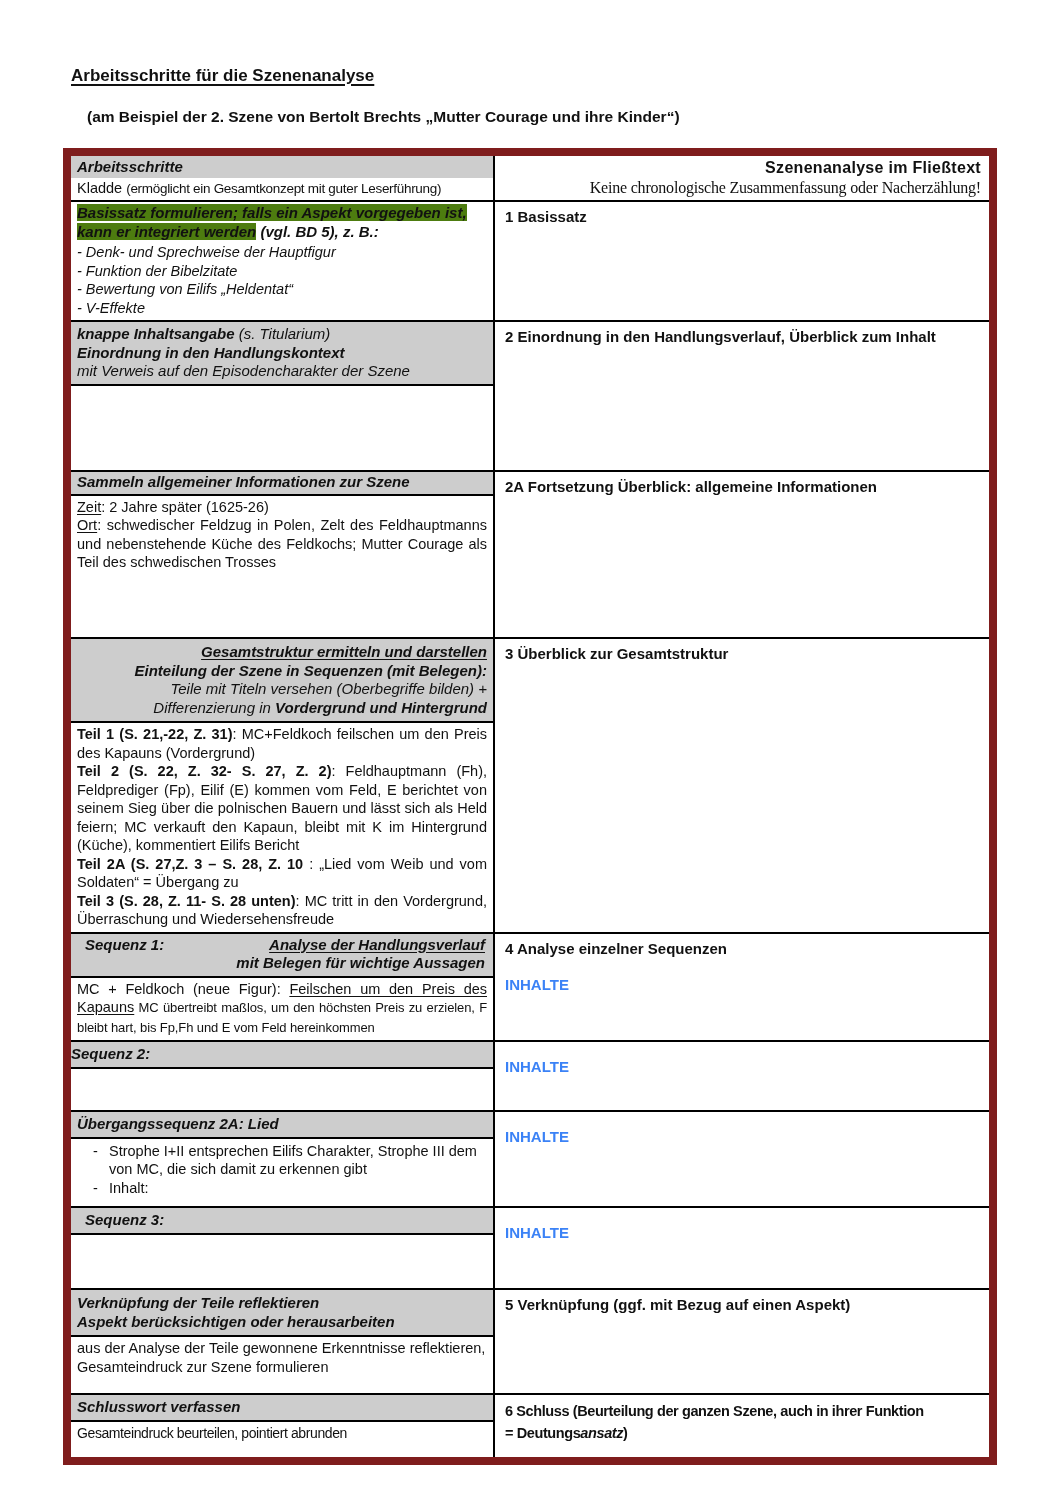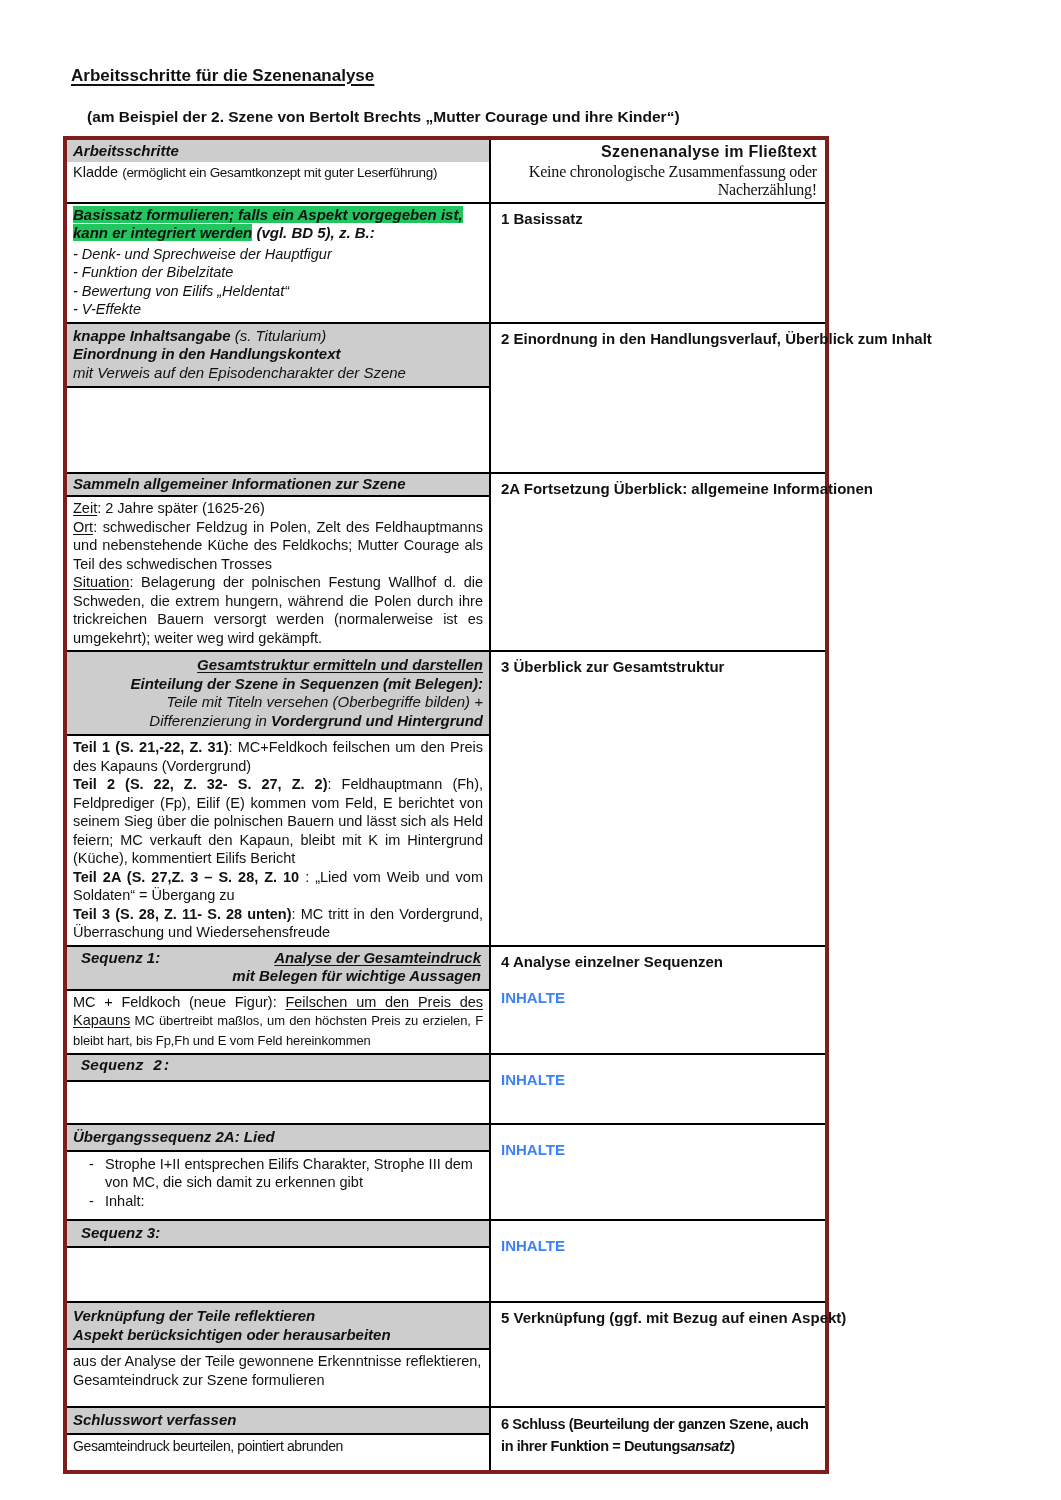--- a/index.html
+++ b/index.html
@@ -11,21 +11,21 @@
   }
   .content{padding:66px 64px 0 63px;}
   .doc-title{
     font-size:17px;font-weight:bold;text-decoration:underline;
     text-underline-offset:3px;text-decoration-thickness:1.5px;
     margin:0 0 0 8px;
   }
   .doc-subtitle{font-size:15.5px;font-weight:bold;margin:22px 0 0 24px;}
 
   .tbl{
-    margin-top:10px;border:4px solid #7f1d1d;width:766px;box-sizing:border-box;
+    margin-top:22px;border:8px solid #7f1d1d;width:934px;box-sizing:border-box;
     font-size:14.5px;line-height:18.5px;
   }
   .row{display:flex;border-bottom:2px solid #000;box-sizing:border-box;}
   .row:last-child{border-bottom:none;}
   .lcell{
     width:424px;min-width:424px;border-right:2px solid #000;
     box-sizing:border-box;display:flex;flex-direction:column;
   }
   .rcell{flex:1;box-sizing:border-box;padding:6px 8px 4px 10px;}
   .hdr{
@@ -50,21 +50,21 @@
   .kladde-line{padding:1px 4px 2px 6px;white-space:nowrap;}
   .kladde-note{font-size:13.5px;letter-spacing:-0.3px;}
   .rhead{text-align:right;padding:3px 8px 2px 20px;}
   .rhead-title{font-weight:bold;font-size:16px;letter-spacing:0.3px;}
   .rhead-note{
     font-family:"Liberation Serif","DejaVu Serif",serif;
     font-weight:normal;font-size:16px;letter-spacing:-0.2px;margin-top:1px;
   }
 
   .r2{min-height:100px;}
-  .hl{background:#22c55e;}
+  .hl{background:#4d7c0f;}
   .r2-head{font-weight:bold;font-style:italic;font-size:15px;padding:2px 6px 0 6px;}
   .list-it{font-style:italic;}
 
   .r3{min-height:150px;}
   .r3 .hdr{min-height:56px;}
   .r4{min-height:167px;}
   .r4 .hdr{padding:1px 6px 2px 6px;}
   .r5{min-height:281px;}
   .r5 .hdr{padding:4px 6px;text-align:right;}
   .r6{min-height:94px;}
@@ -135,21 +135,20 @@
         <span class="rnum">2 Einordnung in den Handlungsverlauf, Überblick zum Inhalt</span>
       </div>
     </div>
 
     <div class="row r4">
       <div class="lcell">
         <div class="hdr">Sammeln allgemeiner Informationen zur Szene</div>
         <div class="bdy just">
           <p><span class="u">Zeit</span><span>: 2 Jahre später (1625-26)</span></p>
           <p><span class="u">Ort</span><span>: schwedischer Feldzug in Polen, Zelt des Feldhauptmanns und nebenstehende Küche des Feldkochs; Mutter Courage als Teil des schwedischen Trosses</span></p>
-          <p><span class="u">Situation</span><span>: Belagerung der polnischen Festung Wallhof d. die Schweden, die extrem hungern, während die Polen durch ihre trickreichen Bauern versorgt werden (normalerweise ist es umgekehrt); weiter weg wird gekämpft.</span></p>
         </div>
       </div>
       <div class="rcell">
         <span class="rnum">2A Fortsetzung Überblick: allgemeine Informationen</span>
       </div>
     </div>
 
     <div class="row r5">
       <div class="lcell">
         <div class="hdr">
@@ -167,34 +166,34 @@
       </div>
       <div class="rcell">
         <span class="rnum">3 Überblick zur Gesamtstruktur</span>
       </div>
     </div>
 
     <div class="row r6">
       <div class="lcell">
         <div class="hdr seq1-hdr">
           <span class="seq1-label">Sequenz 1:</span>
-          <div class="u">Analyse der Gesamteindruck</div>
+          <div class="u">Analyse der Handlungsverlauf</div>
           <div>mit Belegen für wichtige Aussagen</div>
         </div>
         <div class="bdy just"><span>MC + Feldkoch (neue Figur): </span><span class="u">Feilschen um den Preis des Kapauns</span><span class="small-run">  MC übertreibt maßlos, um den höchsten Preis zu erzielen, F bleibt hart, bis Fp,Fh und E vom Feld hereinkommen</span></div>
       </div>
       <div class="rcell">
         <div class="rnum">4 Analyse einzelner Sequenzen</div>
         <div class="inhalte" style="margin-top:18px;">INHALTE</div>
       </div>
     </div>
 
     <div class="row r7">
       <div class="lcell">
-        <div class="hdr" style="padding-left:14px;font-family:Liberation Mono, monospace;">Sequenz 2:</div>
+        <div class="hdr" style="padding-left:0;">Sequenz 2:</div>
         <div class="bdy"></div>
       </div>
       <div class="rcell pad-top">
         <span class="inhalte">INHALTE</span>
       </div>
     </div>
 
     <div class="row r8">
       <div class="lcell">
         <div class="hdr">Übergangssequenz 2A: Lied</div>

